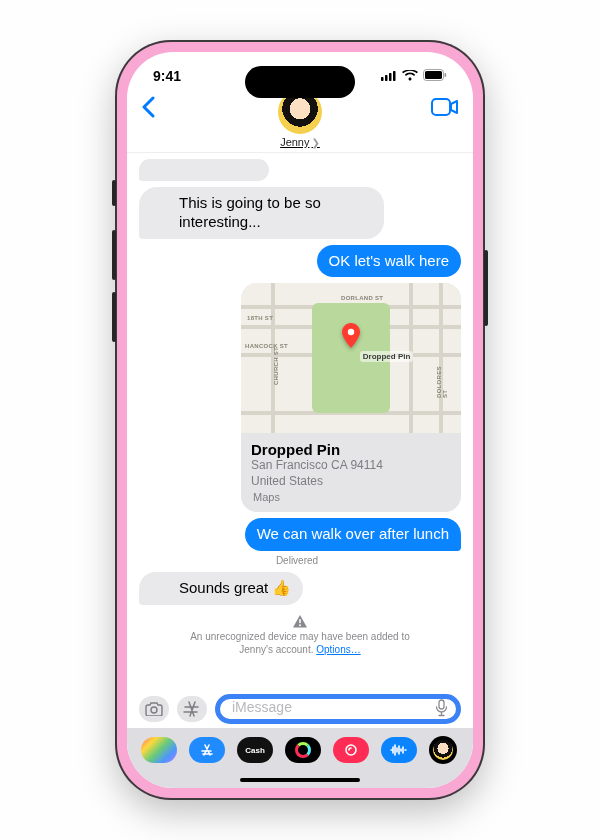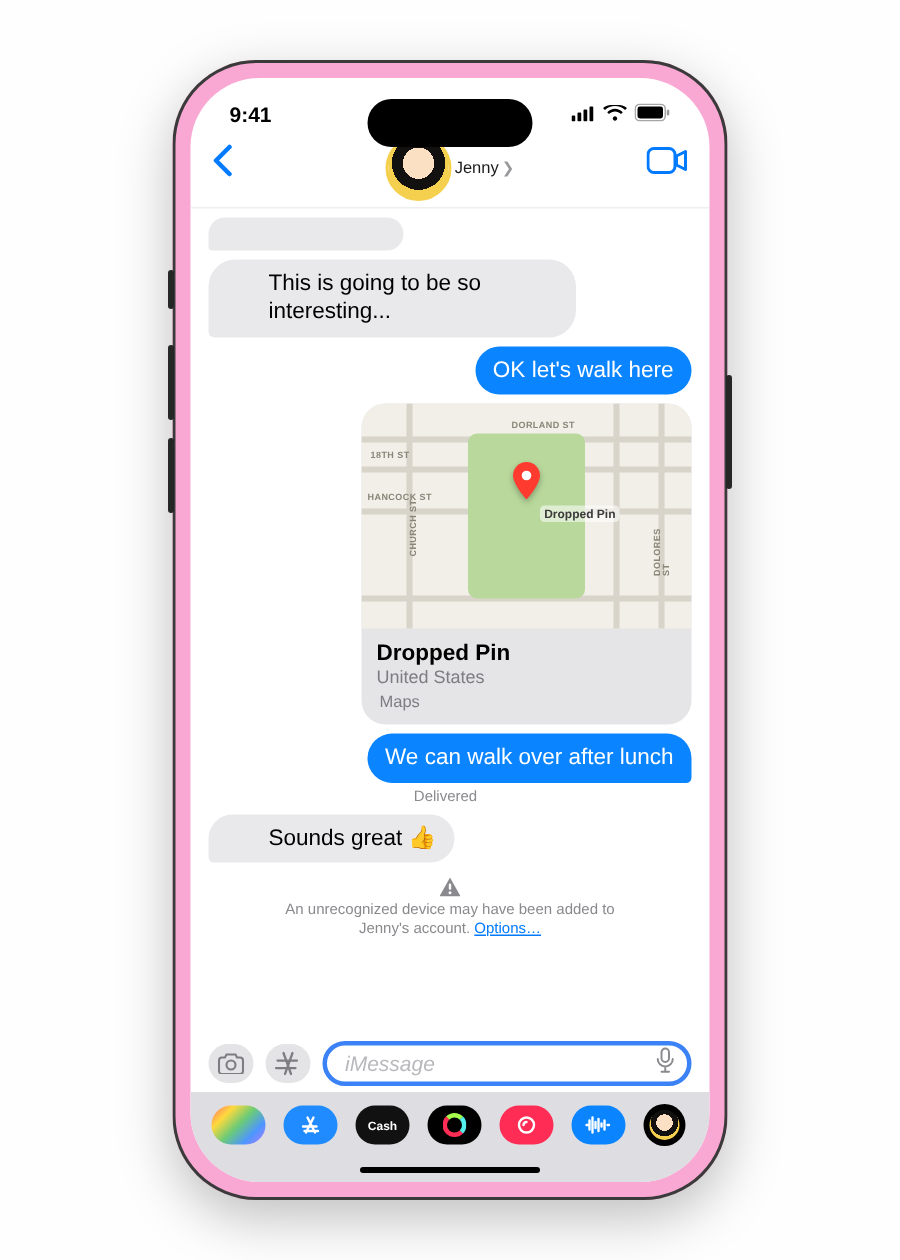--- a/index.html
+++ b/index.html
@@ -13,21 +13,21 @@
   .btn-mute{left:-3px;top:140px;width:4px;height:26px;}
   .btn-vup{left:-3px;top:190px;width:4px;height:50px;}
   .btn-vdn{left:-3px;top:252px;width:4px;height:50px;}
   .btn-pwr{right:-3px;top:210px;width:4px;height:76px;}
   .screen{width:100%;height:100%;background:#fff;border-radius:46px;overflow:hidden;position:relative;display:flex;flex-direction:column;}
   .island{position:absolute;left:50%;transform:translateX(-50%);top:14px;width:110px;height:32px;background:#000;border-radius:18px;z-index:5;}
   .status{display:flex;justify-content:space-between;align-items:center;padding:16px 26px 2px;font-size:14px;font-weight:600;}
   .status-right{display:flex;gap:5px;align-items:center;}
   .nav{display:flex;align-items:flex-start;justify-content:space-between;padding:4px 14px 4px;border-bottom:1px solid #eee;}
   .back{color:#007aff;font-size:24px;width:28px;padding-top:6px;}
-  .contact{display:flex;flex-direction:row;align-items:center;gap:2px;}
+  .contact{display:flex;flex-direction:column;align-items:center;gap:2px;text-decoration:underline;}
   .avatar{width:44px;height:44px;border-radius:50%;background:radial-gradient(circle at 50% 42%, #fbe0c4 0 34%, #12110f 34% 58%, #f5d04f 58% 100%);border:2px solid #f5d04f;}
   .cname{font-size:11px;color:#1b1b1b;display:flex;align-items:center;gap:2px;}
   .cname .chev{color:#9a9a9c;font-size:10px;}
   .facetime{color:#007aff;padding-top:8px;}
   .conv{flex:1;overflow:hidden;padding:6px 12px 2px;display:flex;flex-direction:column;gap:6px;font-size:15px;}
   .row{display:flex;}
   .recv{justify-content:flex-start;}
   .sent{justify-content:flex-end;}
   .bubble{max-width:76%;padding:7px 12px;border-radius:18px;line-height:1.25;}
   .b-gray{background:#e9e9eb;color:#000;}
@@ -46,21 +46,21 @@
   .card-txt{padding:8px 10px 9px;}
   .ct-title{font-size:15px;font-weight:600;color:#000;}
   .ct-sub{font-size:12px;color:#7d7d82;line-height:1.3;}
   .ct-src{font-size:11px;color:#7d7d82;margin-top:2px;display:flex;align-items:center;gap:2px;}
   .deliv{font-size:10px;color:#8a8a8e;text-align:center;padding-right:6px;margin-top:-2px;}
   .warn{text-align:center;font-size:10px;color:#8a8a8e;line-height:1.3;padding:0 40px;margin-top:4px;}
   .warn svg{display:block;margin:0 auto 2px;}
   .warn .opt{color:#007aff;text-decoration:underline;}
   .compose{display:flex;align-items:center;gap:8px;padding:6px 12px 4px;}
   .cbtn{width:30px;height:26px;border-radius:13px;background:#e4e4e7;display:flex;align-items:center;justify-content:center;}
-  .cfield{flex:1;height:30px;border:3px solid #3b82f6;border-radius:15px;display:flex;align-items:center;justify-content:space-between;padding:0 8px 0 12px;font-style:italic;}
+  .cfield{flex:1;height:30px;border:5px solid #3b82f6;border-radius:15px;display:flex;align-items:flex-start;justify-content:space-between;padding:0 8px 0 12px;}
   .cfield .ph{color:#b8b8bd;font-size:14px;}
   .appstrip{background:#dedee2;padding:8px 14px;display:flex;gap:12px;align-items:center;}
   .chip{width:36px;height:26px;border-radius:13px;display:flex;align-items:center;justify-content:center;font-size:13px;}
   .chip.photos{background:linear-gradient(135deg,#ff6b6b,#ffd93d,#6bcB77,#4d96ff,#b57bff);}
   .chip.store{background:#1f8bff;}
   .chip.cash{background:#111;color:#fff;font-size:8px;font-weight:700;}
   .chip.fit{background:#000;}
   .chip.fit .ring{width:16px;height:16px;border-radius:50%;border:3px solid #ff2d55;border-top-color:#a6ff4d;border-right-color:#54f0f0;}
   .chip.music{background:#ff2d55;}
   .chip.audio{background:#0a84ff;}
@@ -162,20 +162,21 @@
             <div class="pin">
               <svg width="20" height="26" viewBox="0 0 20 26">
                   <path d="M10 0C5 0 1 4 1 9c0 6 9 16 9 16s9-10 9-16c0-5-4-9-9-9z" fill="#ff3b30"></path>
                   <circle cx="10" cy="9" r="3.2" fill="#fff"></circle>
                 </svg>
             </div>
             <span class="pin-lbl">Dropped Pin</span>
           </div>
           <div class="card-txt">
             <div class="ct-title">Dropped Pin</div>
+            <div class="ct-sub">San Francisco CA 94114</div>
             <div class="ct-sub">United States</div>
             <div class="ct-src">
               <span></span>
               <span>Maps</span>
             </div>
           </div>
         </div>
       </div>
 
       <div class="row sent">

